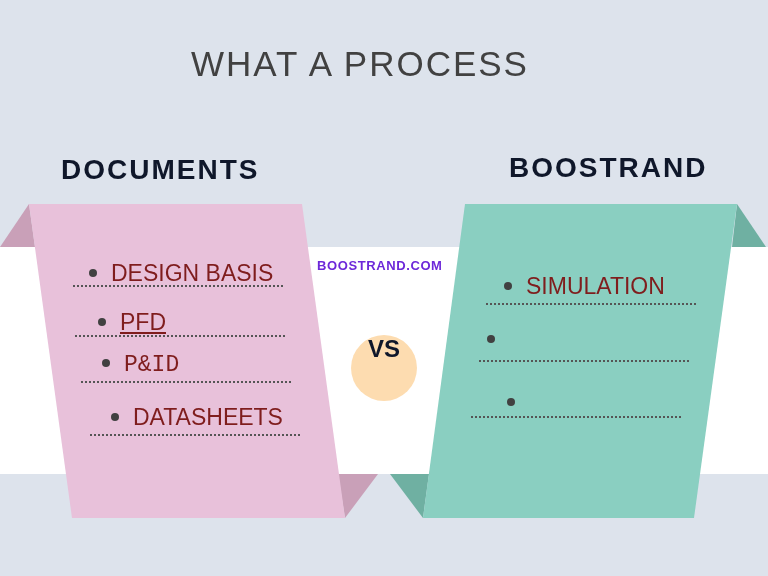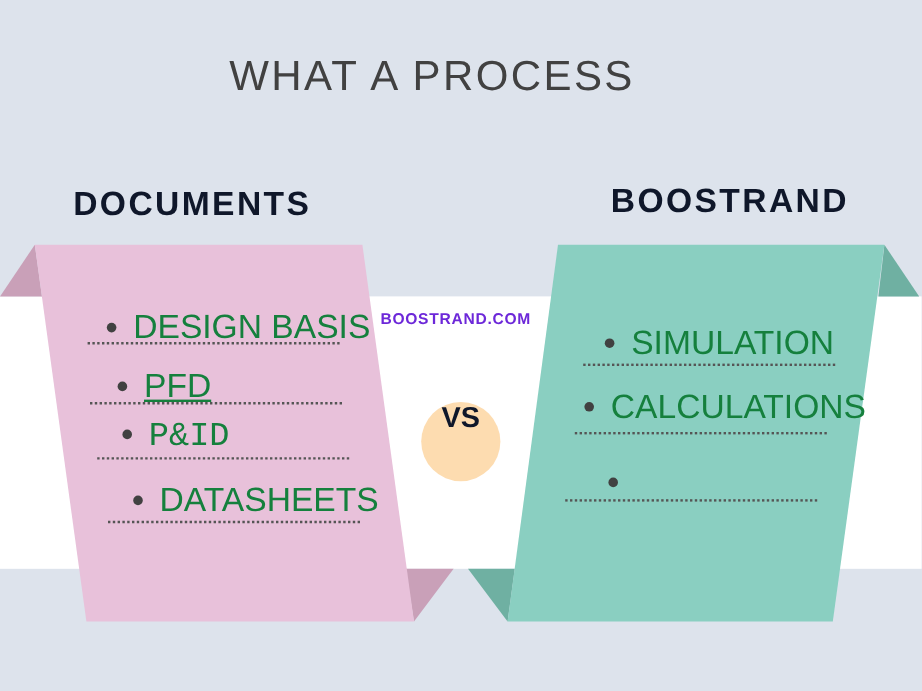--- a/index.html
+++ b/index.html
@@ -5,21 +5,21 @@
   html,body{margin:0;padding:0;}
   body{width:768px;height:576px;background:#dde3ec;position:relative;overflow:hidden;font-family:"Liberation Sans","DejaVu Sans",sans-serif;color:#414141;}
   .band{position:absolute;left:0;top:247px;width:768px;height:227px;background:#ffffff;}
   svg.shapes{position:absolute;left:0;top:0;}
   .title{position:absolute;left:150px;width:420px;text-align:center;font-weight:normal;font-size:35px;letter-spacing:2px;line-height:40px;top:44px;color:#414141;}
   .heading{position:absolute;font-weight:bold;font-size:28px;letter-spacing:2px;color:#0f172a;}
   .h-left{left:61px;top:154px;}
   .h-right{left:509px;top:152px;}
   .brand{position:absolute;left:317px;top:258px;font-weight:bold;font-size:13px;letter-spacing:0.6px;color:#6d28d9;}
   .vs{position:absolute;left:351px;top:335px;width:66px;height:66px;border-radius:50%;background:#fddcb0;display:flex;align-items:flex-start;justify-content:center;font-weight:bold;font-size:24px;color:#0f172a;}
-  .item{position:absolute;font-size:28px;color:#15803d;white-space:nowrap;line-height:28px;}
+  .item{position:absolute;font-size:23px;color:#7f1d1d;white-space:nowrap;line-height:28px;}
   .item .bullet{display:inline-block;width:8px;height:8px;border-radius:50%;background:#414141;vertical-align:middle;margin-right:14px;position:relative;top:-2px;}
   .dots{position:absolute;height:0;border-top:2px dotted #555;}
 </style>
 </head>
 <body>
 
 <div class="band"></div>
 
 <svg class="shapes" width="768" height="576">
 
@@ -55,17 +55,17 @@
 
 <div class="item" style="left:102px;top:351px;font-family:Liberation Mono, monospace;"><span class="bullet"></span><span>P&amp;ID</span></div>
 <div class="dots" style="left:81px;top:381px;width:210px;"></div>
 
 <div class="item" style="left:111px;top:403px;"><span class="bullet"></span><span>DATASHEETS</span></div>
 <div class="dots" style="left:90px;top:434px;width:210px;"></div>
 
 <div class="item" style="left:504px;top:272px;"><span class="bullet"></span><span>SIMULATION</span></div>
 <div class="dots" style="left:486px;top:303px;width:210px;"></div>
 
-<div class="item" style="left:487px;top:325px;"><span class="bullet"></span><span>CALCULATIONS</span></div>
+<div class="item" style="left:487px;top:325px;"><span class="bullet"></span></div>
 <div class="dots" style="left:479px;top:360px;width:210px;"></div>
 
 <div class="item" style="left:507px;top:388px;"><span class="bullet"></span></div>
 <div class="dots" style="left:471px;top:416px;width:210px;"></div>
 
 </body></html>

